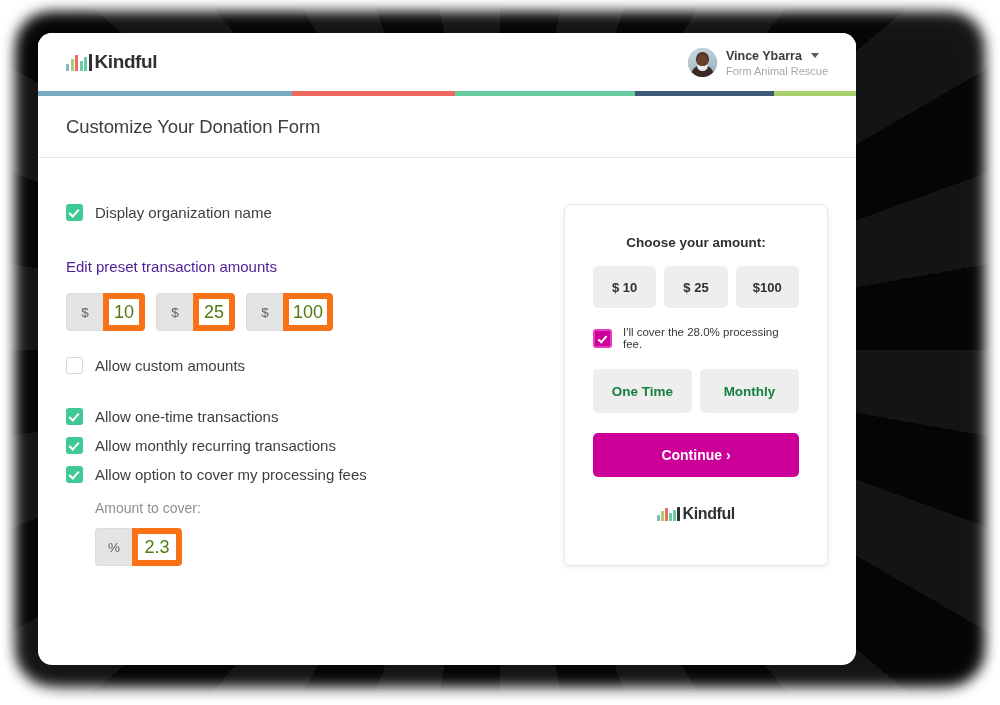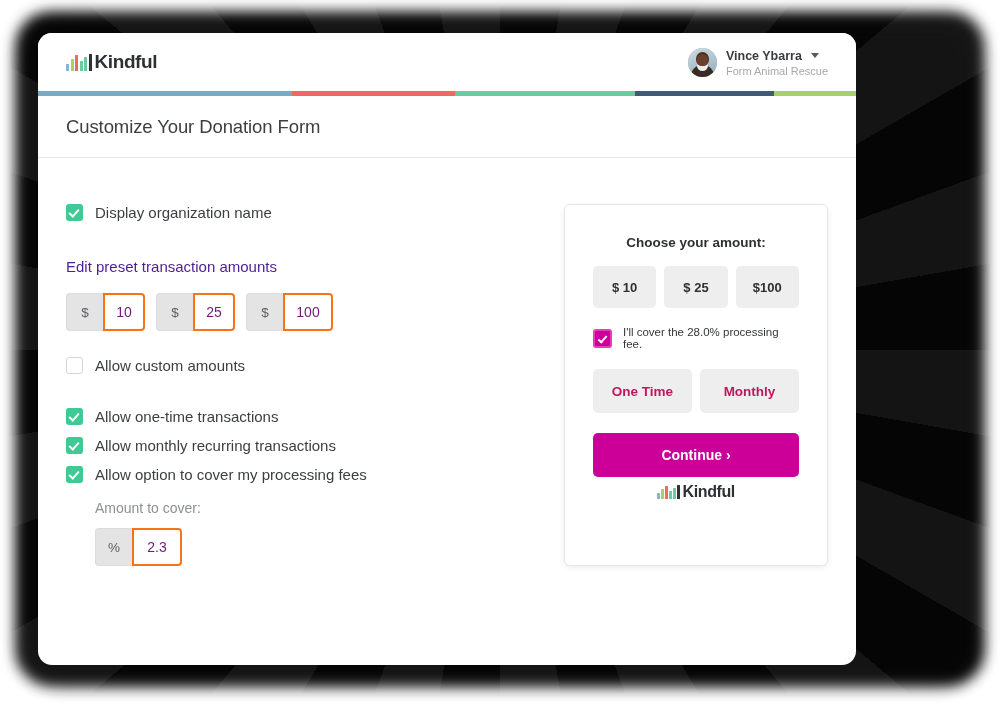--- a/index.html
+++ b/index.html
@@ -147,24 +147,24 @@
     background: #e4e4e4;
     border: 1px solid #dcdcdc;
     border-right: none;
     border-radius: 4px 0 0 4px;
     display: flex; align-items: center; justify-content: center;
     font-size: 13.5px; color: #5e6064;
   }
   .field {
     width: 42px;
     background: #ffffff;
-    border: 2px solid #f97316;
+    border: 6px solid #f97316;
     border-radius: 0 4px 4px 0;
     display: flex; align-items: center; justify-content: center;
-    font-size: 14px; color: #701a75;
+    font-size: 18px; color: #4d7c0f;
   }
   .field.wide { width: 50px; }
 
   .sub-label { font-size: 14px; color: #8d8f93; }
 
   
   #preview {
     width: 264px;
     background: #ffffff;
     border: 1px solid #e6e6e6;
@@ -203,29 +203,29 @@
     border-width: 0 2px 2px 0;
     transform: rotate(42deg);
   }
   .fee-text { font-size: 11.5px; color: #35373a; }
   .freq-row { display: flex; gap: 8px; margin-bottom: 20px; }
   .freq-btn {
     flex: 1; height: 44px;
     background: #eeeeee;
     border-radius: 5px;
     display: flex; align-items: center; justify-content: center;
-    font-size: 13.5px; font-weight: bold; color: #be185d;
+    font-size: 13.5px; font-weight: bold; color: #15803d;
   }
   #continue-btn {
     height: 44px;
     background: #cc0099;
     border-radius: 5px;
     display: flex; align-items: center; justify-content: center;
     font-size: 14px; font-weight: bold; color: #ffffff;
-    margin-bottom: 6px;
+    margin-bottom: 28px;
   }
   #preview-footer { display: flex; justify-content: center; }
   #preview-footer .logo-word { font-size: 16px; }
   #preview-footer .logo-bars { height: 14px; }
   #preview-footer .logo-bars i { width: 2.5px; }
 </style>
 </head>
 <body>
 
 <div id="screen">

